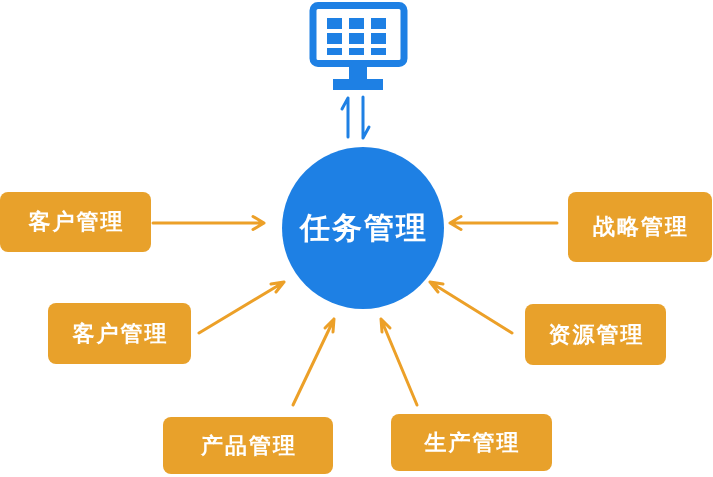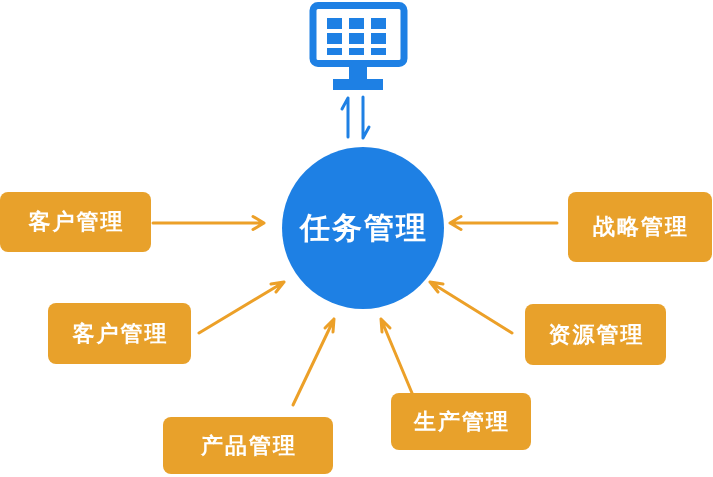--- a/index.html
+++ b/index.html
@@ -50,21 +50,21 @@
     font-weight: bold;
     letter-spacing: 2px;
     text-indent: 2px;
     white-space: nowrap;
   }
   .node-customer   { left: 0;   top: 192px; width: 151px; height: 60px; }
   .node-strategy   { left: 568px; top: 192px; width: 144px; height: 70px; }
   .node-sales      { left: 48px;  top: 303px; width: 143px; height: 61px; }
   .node-resource   { left: 525px; top: 304px; width: 141px; height: 61px; text-align: right; }
   .node-product    { left: 163px; top: 417px; width: 170px; height: 57px; }
-  .node-production { left: 391px; top: 393px; width: 140px; height: 57px; }
+  .node-production { left: 391px; top: 414px; width: 161px; height: 57px; }
   
   .center-node {
     position: absolute;
     left: 282px; top: 147px;
     width: 162px; height: 162px;
     border-radius: 50%;
     background: var(--accent-blue, #1E80E4);
     display: flex;
     align-items: center;
     justify-content: center;

